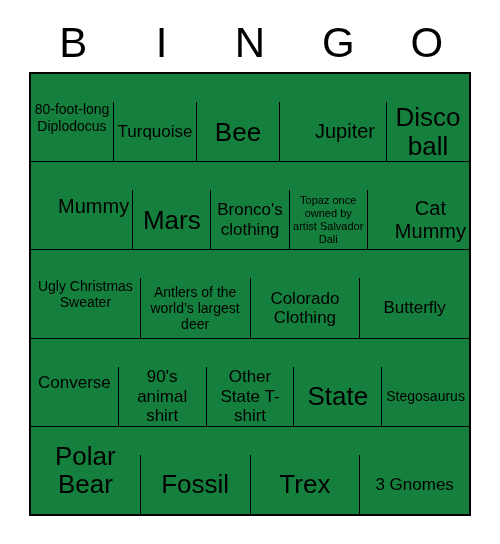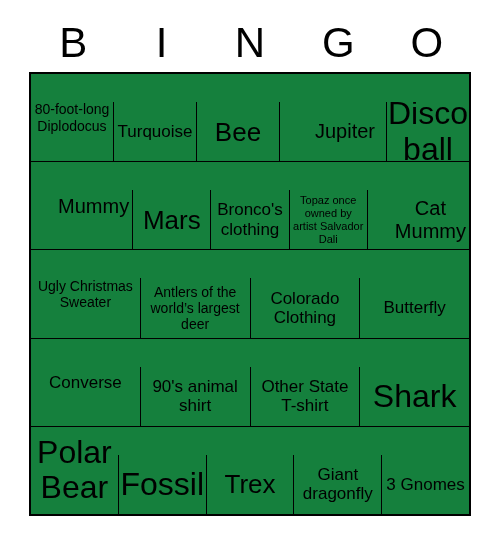--- a/index.html
+++ b/index.html
@@ -78,21 +78,21 @@
   .bingo-cell + .bingo-cell {
     border-left: 1.5px solid #000000;
     margin-top: 28px;
   }
 
   
   .fs-xs   { font-size: 11px; line-height: 1.18; }
   .fs-sm   { font-size: 14px; line-height: 1.16; }
   .fs-md   { font-size: 17px; line-height: 1.14; }
   .fs-lg   { font-size: 20px; line-height: 1.12; padding-left: 26px; }
-  .fs-xl   { font-size: 32px; line-height: 1.10; }
+  .fs-xl   { font-size: 26px; line-height: 1.10; }
   .fs-xxl  { font-size: 26px; line-height: 1.08; }
 </style>
 </head>
 <body>
 
 <div id="card">
 
   <div id="header-row">
     <div class="header-letter">B</div>
     <div class="header-letter">I</div>
@@ -123,25 +123,25 @@
       <div class="bingo-cell fs-sm">Ugly Christmas Sweater</div>
       <div class="bingo-cell fs-sm">Antlers of the world’s largest deer</div>
       <div class="bingo-cell fs-md">Colorado Clothing</div>
       <div class="bingo-cell fs-md">Butterfly</div>
     </div>
 
     <div class="bingo-row">
       <div class="bingo-cell fs-md">Converse</div>
       <div class="bingo-cell fs-md">90's animal shirt</div>
       <div class="bingo-cell fs-md">Other State T-shirt</div>
-      <div class="bingo-cell fs-xl">Shark</div>
+      <div class="bingo-cell fs-xl">State</div>
+      <div class="bingo-cell fs-sm">Stegosaurus</div>
     </div>
 
     <div class="bingo-row">
       <div class="bingo-cell fs-xl">Polar Bear</div>
       <div class="bingo-cell fs-xl">Fossil</div>
       <div class="bingo-cell fs-xxl">Trex</div>
-      <div class="bingo-cell fs-md">Giant dragonfly</div>
       <div class="bingo-cell fs-md">3 Gnomes</div>
     </div>
 
   </div>
 </div>
 
 </body></html>

